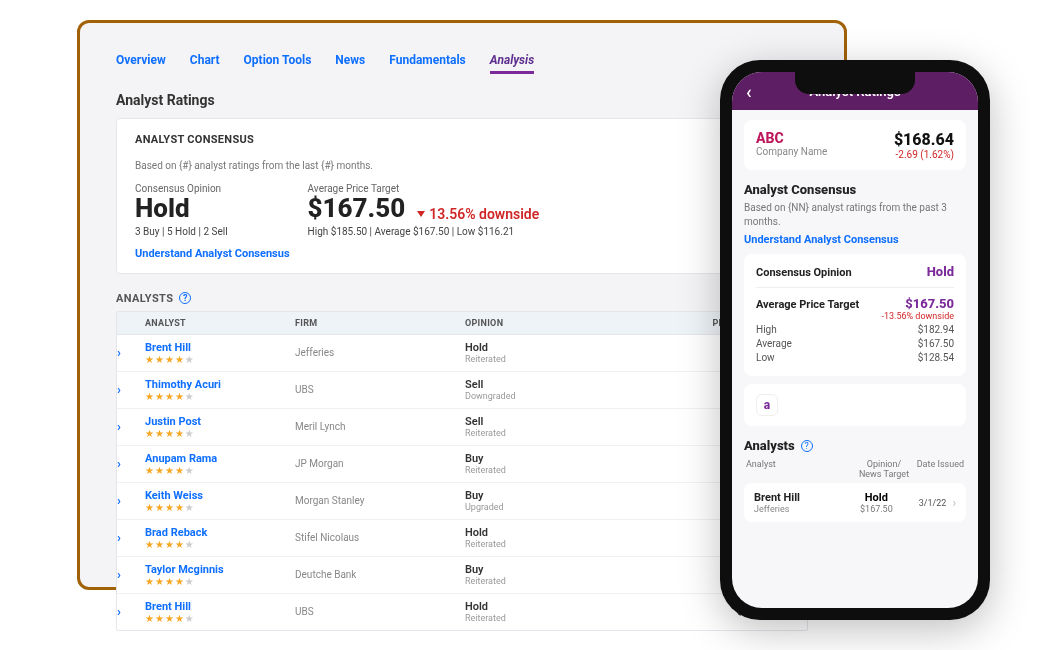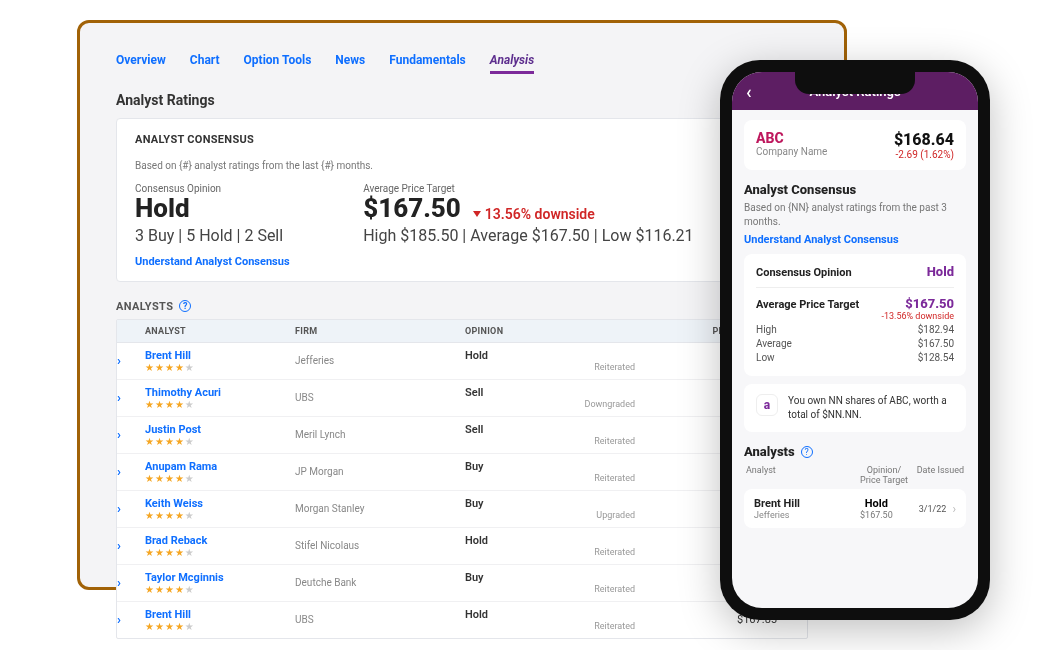--- a/index.html
+++ b/index.html
@@ -10,42 +10,42 @@
   .tabs { display: flex; gap: 24px; margin-bottom: 18px; }
   .tab { font-size: 12px; font-weight: 700; color: #0f6fff; cursor: pointer; padding-bottom: 4px; }
   .tab.active { color: #5d2e8e; border-bottom: 3px solid #7c2a9a; font-style: italic; }
   .section-title { font-size: 14px; font-weight: 700; color: #333; margin-bottom: 10px; }
   .consensus-card { background: #fff; border: 1px solid #e4e6eb; border-radius: 4px; padding: 14px 18px 12px; margin-bottom: 18px; }
   .consensus-card .card-heading { font-size: 11px; font-weight: 700; color: #333; letter-spacing: 0.3px; }
   .consensus-card .card-sub { font-size: 10px; color: #777; margin-top: 14px; }
   .cons-row { display: flex; gap: 80px; margin-top: 12px; }
   .cons-block .label { font-size: 10px; color: #666; }
   .cons-block .big { font-size: 26px; font-weight: 800; color: #222; line-height: 1.1; }
-  .cons-block .sub { font-size: 16px; color: #444; margin-top: 3px; }
+  .cons-block .sub { font-size: 10px; color: #444; margin-top: 3px; }
   .downside-tag { display: inline-flex; align-items: center; gap: 4px; font-size: 14px; color: #d02626; font-weight: 600; margin-left: 8px; }
   .downside-tag .tri { width:0; height:0; border-left:4px solid transparent; border-right:4px solid transparent; border-top:6px solid #d02626; }
   .link { font-size: 11px; font-weight: 700; color: #0f6fff; cursor: pointer; margin-top: 10px; display:inline-block; }
   .analysts-header { font-size: 11px; font-weight: 700; color: #555; letter-spacing: 0.4px; display:flex; align-items:center; gap:6px; margin-bottom: 6px; }
   .info-icon { width: 12px; height: 12px; border: 1px solid #0f6fff; border-radius: 50%; color: #0f6fff; font-size: 9px; display:inline-flex; align-items:center; justify-content:center; }
   .table { background: #fff; border: 1px solid #e4e6eb; border-radius: 2px; }
   .thead { display:flex; background: #eef3f8; font-size: 9px; font-weight:700; color:#555; letter-spacing:0.3px; padding: 6px 0; border-bottom:1px solid #e4e6eb; }
   .col-expand { width: 28px; }
   .col-analyst { width: 150px; }
   .col-firm { width: 170px; }
   .col-opinion { width: 170px; }
   .col-price { flex: 1; text-align:right; padding-right: 30px; }
   .trow { display:flex; align-items:center; padding: 6px 0; border-bottom:1px solid #f0f0f2; font-size: 11px; }
   .trow:last-child { border-bottom:none; }
   .expand-btn { width:28px; text-align:center; color:#0f6fff; font-weight:700; cursor:pointer; font-size:13px; }
   .analyst-name { color:#0f6fff; font-weight:700; font-size:11px; }
   .stars { color:#f5a623; font-size:10px; letter-spacing:1px; }
   .stars .empty { color:#ccc; }
   .firm-text { color:#888; font-size:10px; }
   .op-main { color:#333; font-weight:600; font-size:11px; }
-  .op-sub { color:#999; font-size:9px;text-align:right; }
+  .op-sub { color:#999; font-size:9px; }
   .price-cell { text-align:right; padding-right:30px; color:#333; font-size:11px; }
 
   
   .phone { position:absolute; right:60px; top:60px; width:270px; height:560px; background:#0e0e0e; border-radius:40px; padding:12px; box-shadow: 0 10px 40px rgba(0,0,0,0.25); }
   .phone-screen { width:100%; height:100%; background:#f7f7f9; border-radius:30px; overflow:hidden; position:relative; }
   .notch { position:absolute; top:0; left:50%; transform:translateX(-50%); width:120px; height:22px; background:#0e0e0e; border-bottom-left-radius:14px; border-bottom-right-radius:14px; z-index:10; }
   .status-bar { height:40px; background:#5d1e63; color:#fff; display:flex; justify-content:space-between; align-items:flex-end; padding:0 18px 2px; font-size:11px; font-weight:600; }
   .status-bar .right { display:flex; gap:4px; align-items:center; }
   .app-header { height:38px; background:#5d1e63; color:#fff; display:flex; align-items:center; justify-content:center; position:relative; font-size:13px; font-weight:600; }
   .back-chev { position:absolute; left:14px; color:#fff; font-size:18px; cursor:pointer; }
@@ -294,31 +294,30 @@
             </div>
             <div class="m-stat-row">
               <span>Low</span>
               <span>$128.54</span>
             </div>
           </div>
       </div>
 
       <div class="m-own">
         <div class="icon">a</div>
-        <div class="txt">You own NN shares of ABC, worth a total of $NN.NN.</div>
       </div>
 
       <div style="display:flex;align-items:center;gap:6px;margin-top:12px">
         <div class="m-sec-title" style="margin:0">Analysts</div>
         <span class="info-icon">?</span>
       </div>
       <div class="m-an-head">
         <span style="flex:1">Analyst</span>
         <span style="width:60px;text-align:center;white-space:pre-line">Opinion/
-Price Target</span>
+News Target</span>
         <span style="width:50px;text-align:right;white-space:pre-line">Date Issued</span>
       </div>
       <div class="m-an-row">
         <div class="left">
           <div class="nm">Brent Hill</div>
           <div class="fm">Jefferies</div>
         </div>
         <div class="mid">
           <div class="op">Hold</div>
           <div class="pt">$167.50</div>

